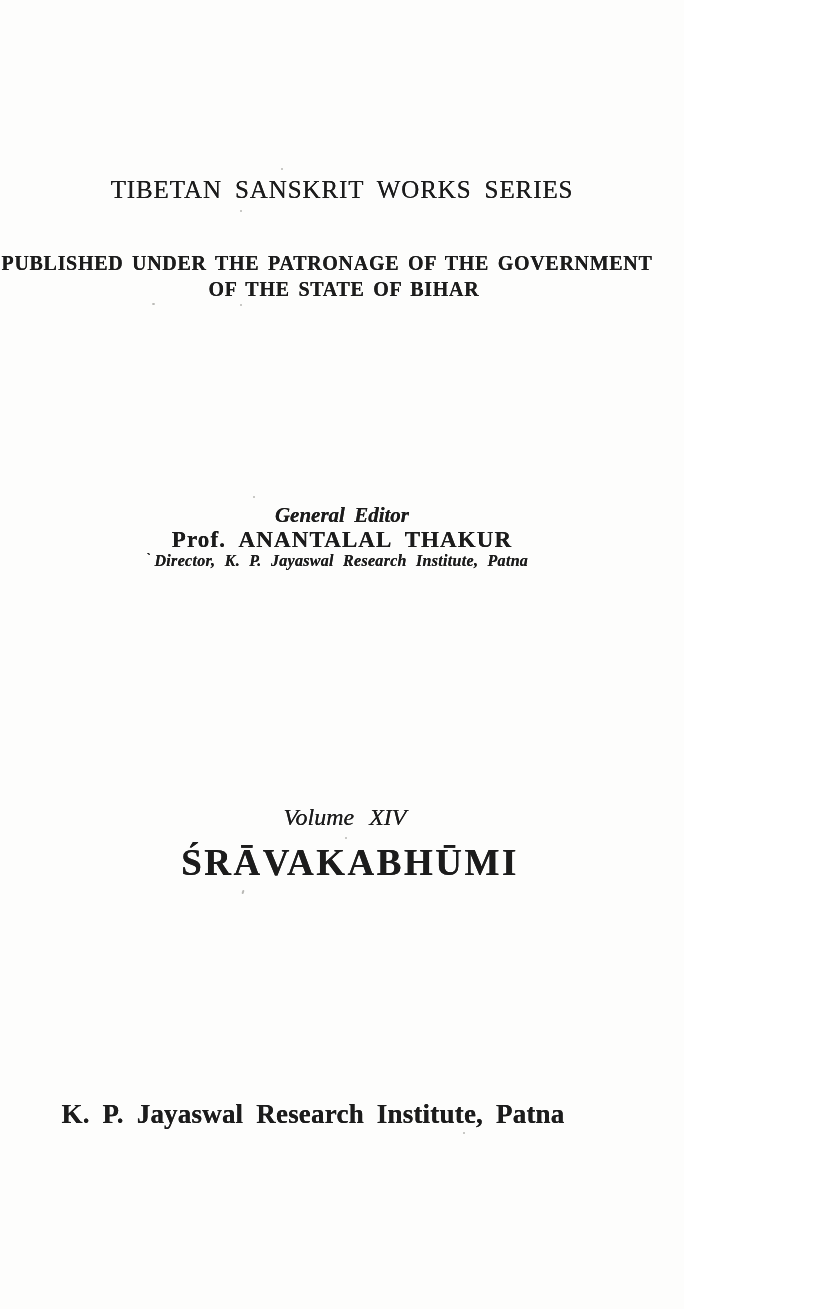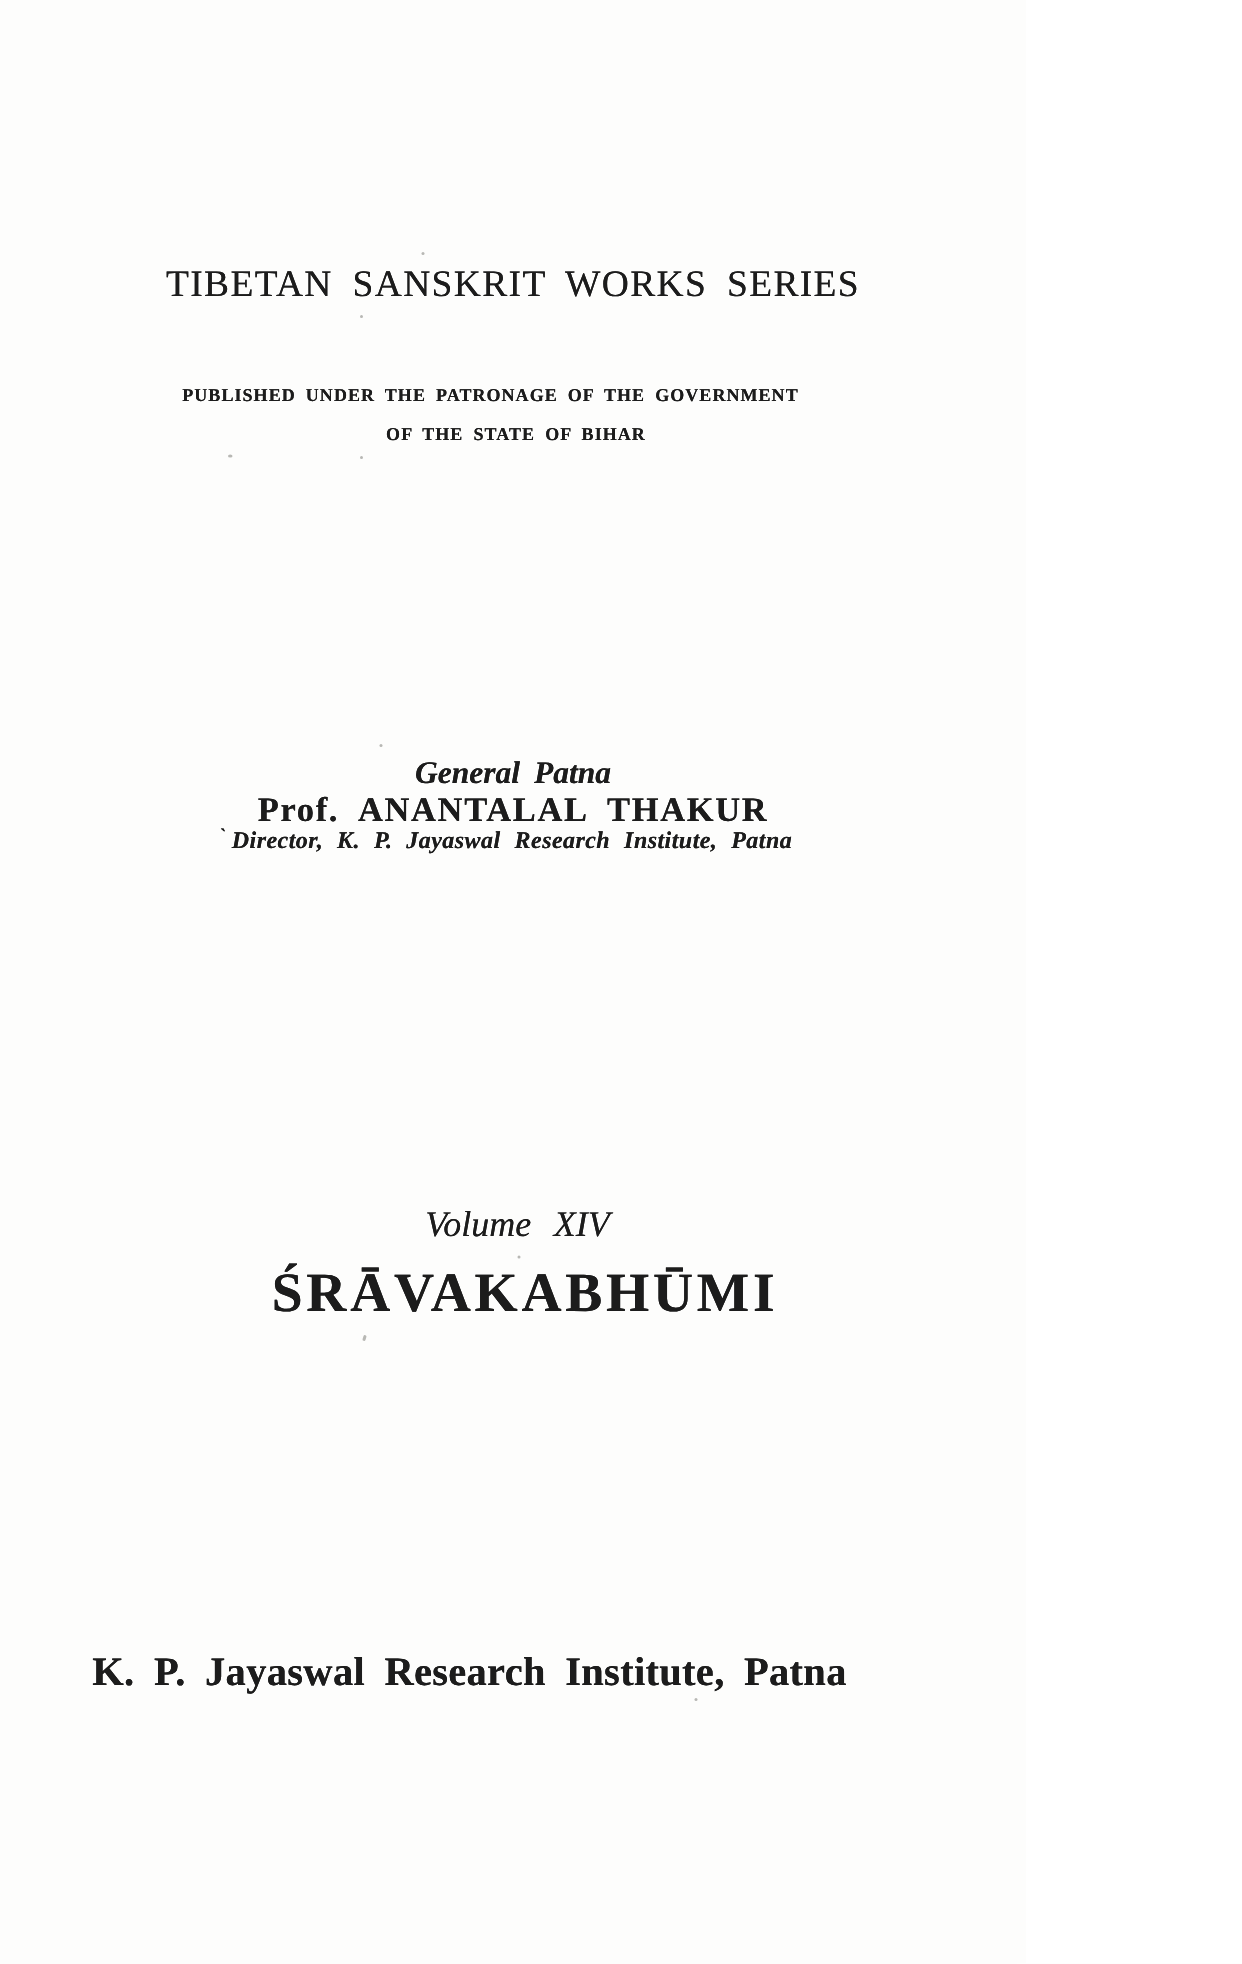--- a/index.html
+++ b/index.html
@@ -25,21 +25,21 @@
 
   .series-title {
     top: 176px;
     font-size: 25px;
     letter-spacing: 0.9px;
     word-spacing: 6px;
   }
 
   .patronage {
     top: 251px;
-    font-size: 12px;
+    font-size: 20px;
     font-weight: bold;
     letter-spacing: 0.7px;
     word-spacing: 3px;
     line-height: 25.5px;
   }
   .patronage .pat-line1 { transform: translateX(-15px); }
   .patronage .pat-line2 { transform: translateX(2px); }
 
   .editor-role {
     top: 503px;
@@ -119,21 +119,21 @@
 
 <div class="page">
 
   <div class="line series-title">TIBETAN SANSKRIT WORKS SERIES</div>
 
   <div class="line patronage">
     <div class="pat-line1">PUBLISHED UNDER THE PATRONAGE OF THE GOVERNMENT</div>
     <div class="pat-line2">OF THE STATE OF BIHAR</div>
   </div>
 
-  <div class="line editor-role">General Patna</div>
+  <div class="line editor-role">General Editor</div>
 
   <div class="line editor-name">Prof. ANANTALAL THAKUR</div>
 
   <div class="line editor-affiliation">
     <span class="stray-mark">`</span><span>Director, K. P. Jayaswal Research Institute, Patna</span>
   </div>
 
   <div class="line volume-label">Volume XIV</div>
 
   <h1 class="line book-title">ŚRĀVAKABHŪMI</h1>

